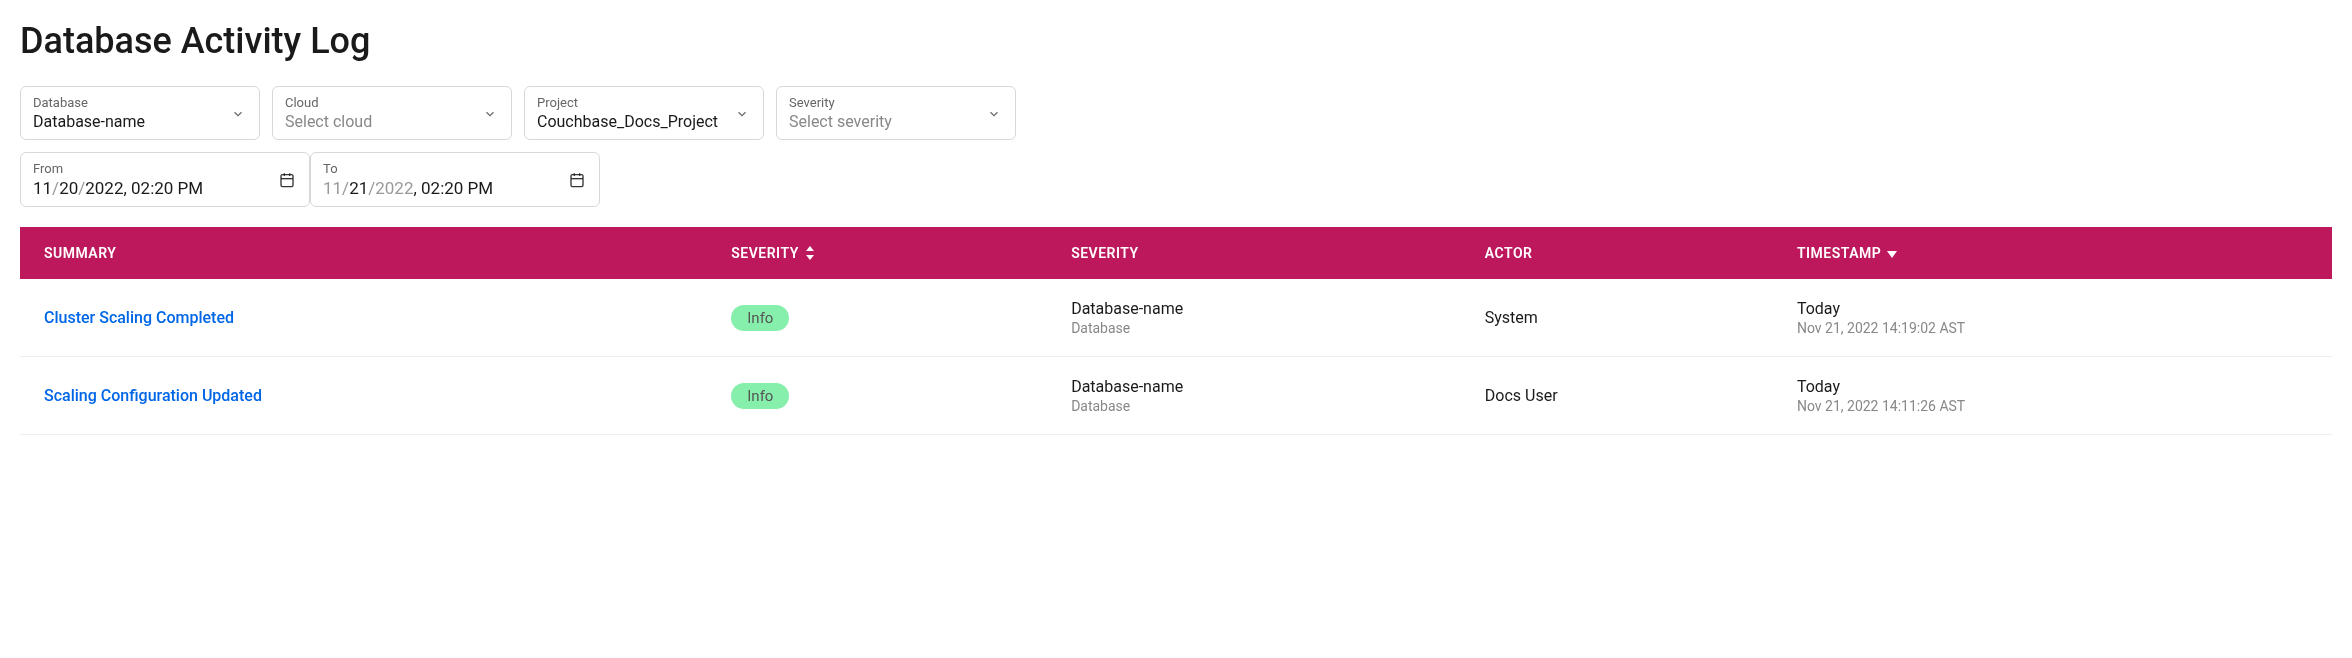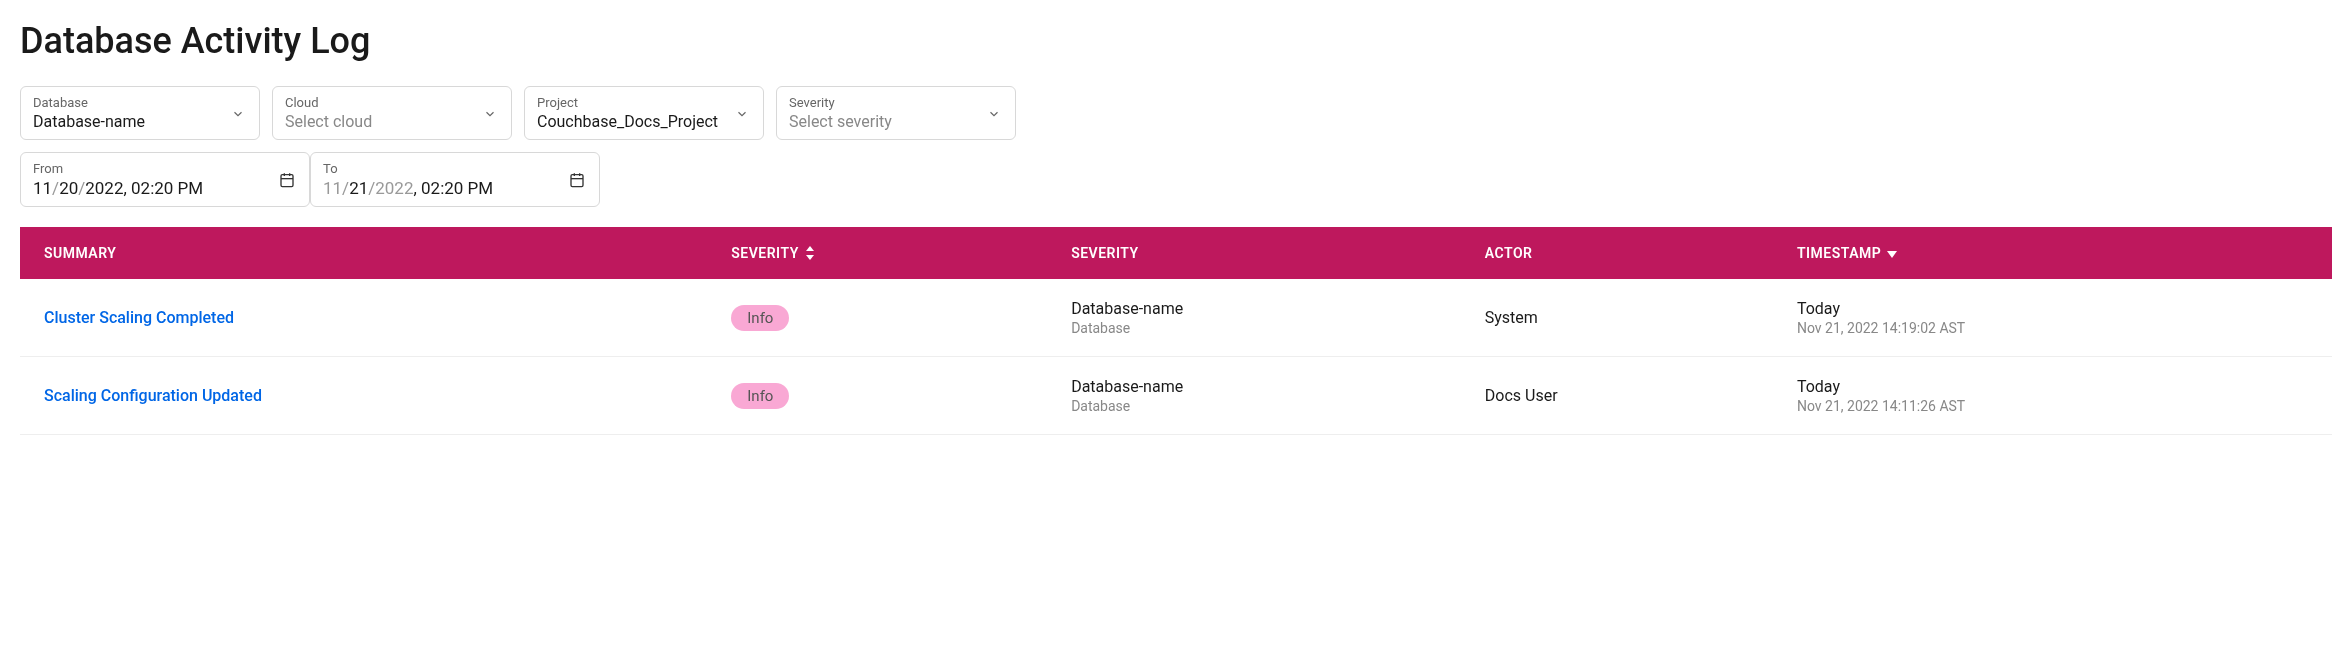--- a/index.html
+++ b/index.html
@@ -122,21 +122,21 @@
       font-size: 16px;
       vertical-align: middle;
     }
     .summary-link {
       color: #0066e6;
       font-weight: 500;
       cursor: pointer;
     }
     .severity-badge {
       display: inline-block;
-      background: #f9a8d4;
+      background: #86efac;
       color: #555;
       padding: 4px 16px;
       border-radius: 14px;
       font-size: 15px;
     }
     .resource-name {
       font-size: 16px;
       color: #1a1a1a;
     }
     .resource-type {

